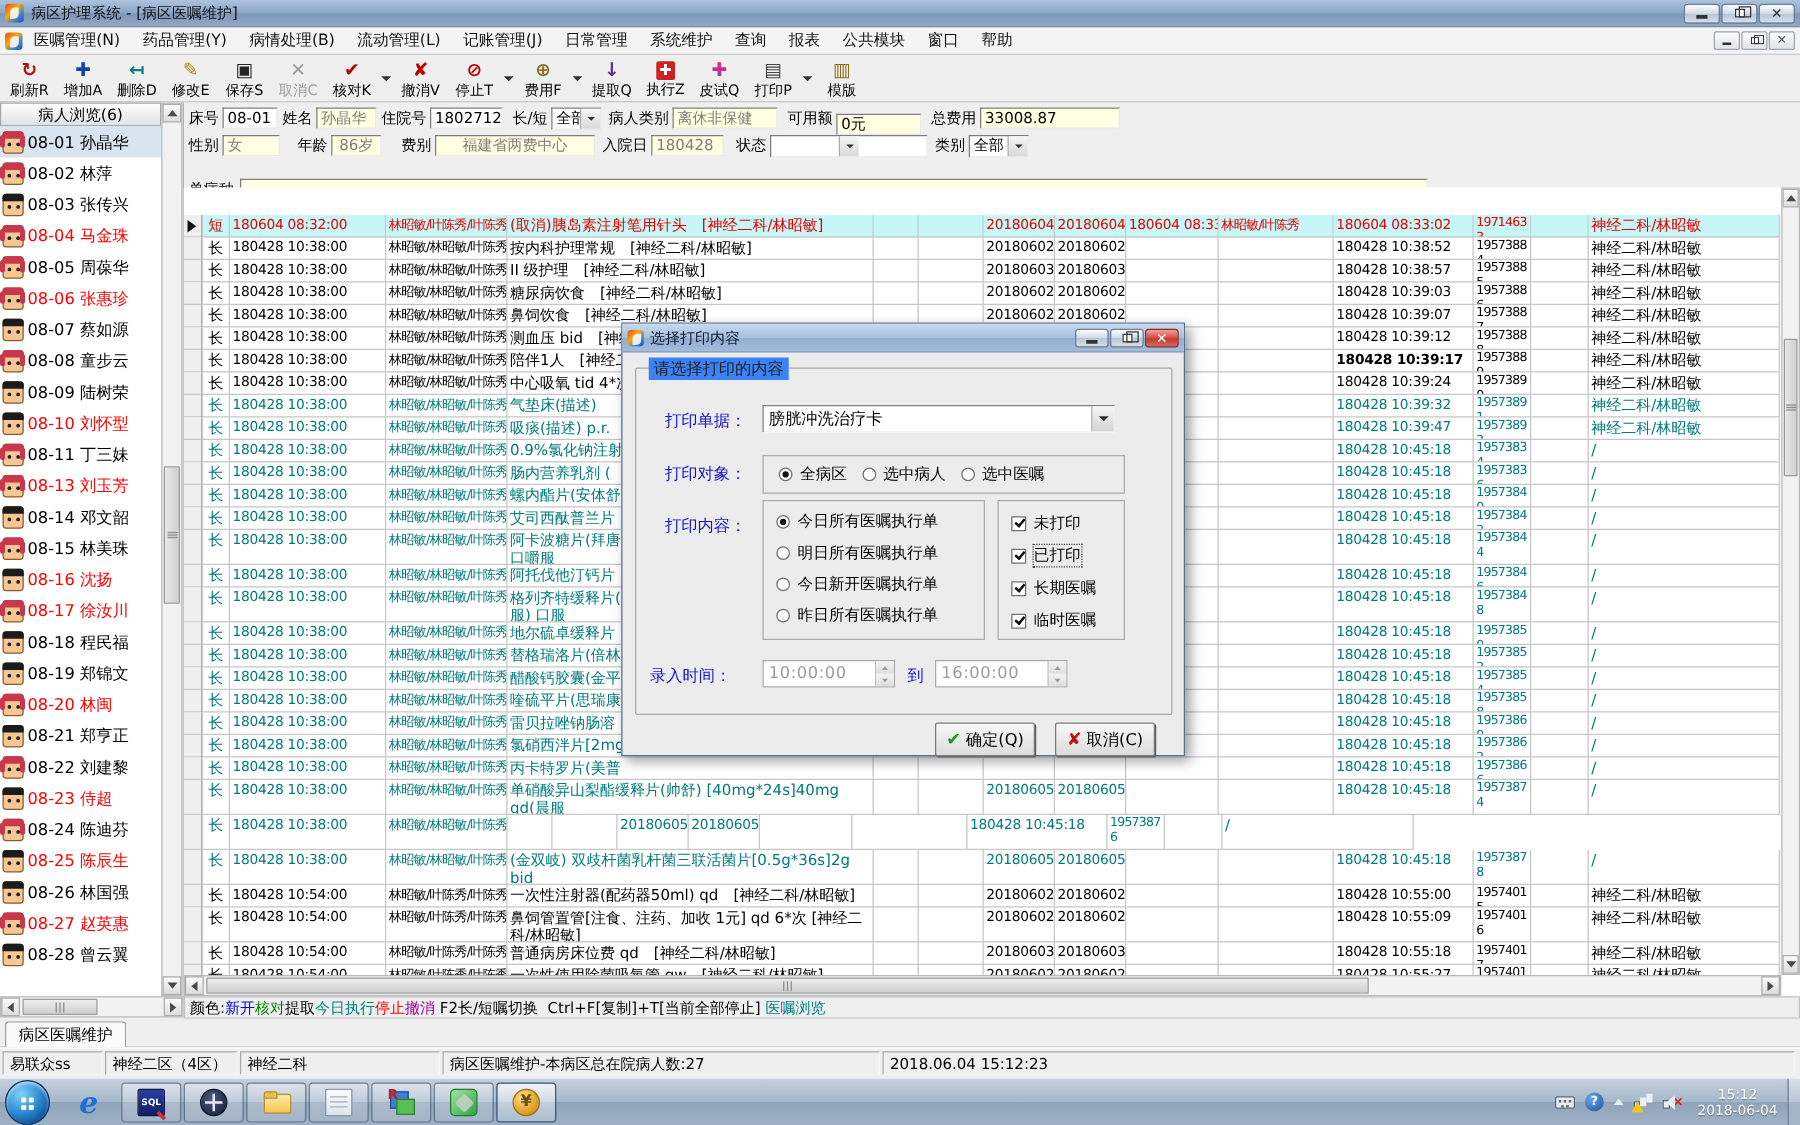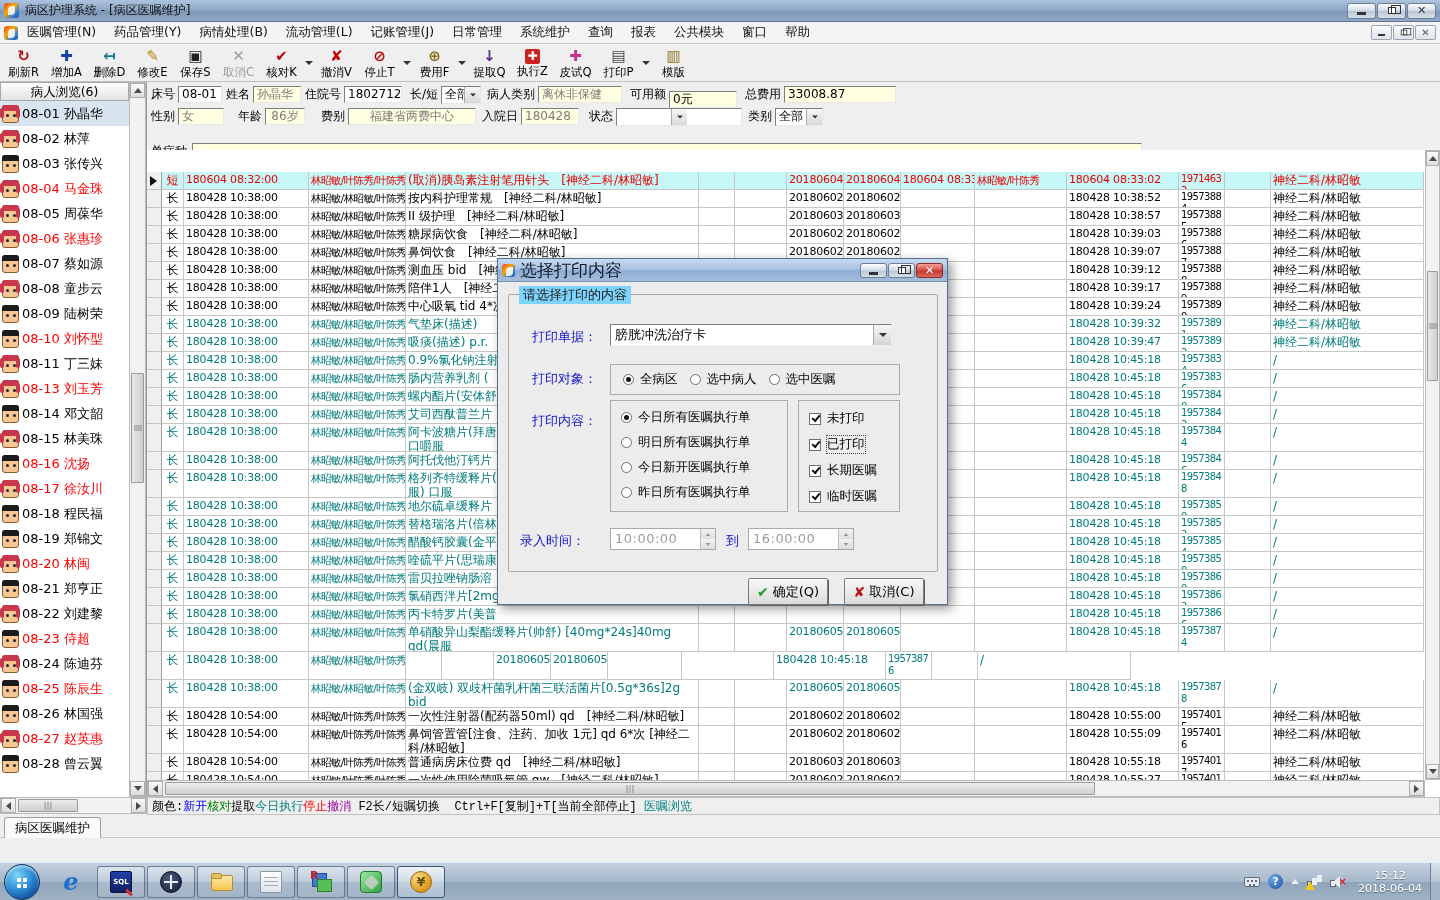--- a/index.html
+++ b/index.html
@@ -113,21 +113,21 @@
   .c-docs,.c-nurse { font-size:10.5px; letter-spacing:-0.6px; white-space:nowrap; }
   .c-no { font-size:10px; letter-spacing:-0.6px; word-break:break-all; white-space:normal; line-height:12px; }
   .grow.red { color:#E60000; }
   .grow.teal { color:#007A7A; }
   .grow.black { color:#000; }
   .grow.selbg .cell { background:#C7F6F6; }
   .grow.selbg .c-ind { background:#EFEFEF; }
 
   
   .legendbar { position:absolute; left:147px; top:797px; width:1293px; height:18px; background:#F0EFEF;
-    border:1px solid #C2C2C2; display:flex; align-items:center; padding-left:4px; font-size:12px; white-space:nowrap;font-family:Liberation Mono, monospace; }
+    border:1px solid #C2C2C2; display:flex; align-items:center; padding-left:4px; font-size:12px; white-space:nowrap; }
   .tabstrip { position:absolute; left:0; top:815px; width:1440px; height:23px; background:#F0EFEF; border-bottom:1px solid #C9C9C9; }
   .tab { position:absolute; left:4px; top:2px; height:21px; padding:0 10px; background:#FAFAFA;
     border:1px solid #9F9F9F; border-bottom:none; border-radius:3px 3px 0 0; font-size:12.5px; line-height:20px; }
   .statusbar { position:absolute; left:0; top:838px; width:1440px; height:24px; background:#F0EFEF;
     border-top:1px solid #FFF; display:flex; align-items:stretch; padding:2px; }
   .st-sec { border:1px solid; border-color:#ABABAB #F6F6F6 #F6F6F6 #ABABAB; margin-right:2px; padding:1px 5px;
     font-size:12px; line-height:16px; white-space:nowrap; overflow:hidden; }
 
   
   .taskbar { position:absolute; left:0; top:862px; width:1440px; height:38px;
@@ -184,29 +184,29 @@
     border-top:6px solid transparent; border-bottom:6px solid transparent; border-right:7px solid #E9EFF5; }
   .ic-vol .mute { position:absolute; right:-1px; top:0; color:#D22; font-size:11px; font-weight:bold; line-height:12px; }
   .clock { color:#FFFFFF; text-align:center; font-size:11px; line-height:13px; margin:0 8px; text-shadow:0 1px 1px rgba(0,0,0,.4); }
   .show-desktop { width:10px; height:100%; border-left:1px solid #6E8095; background:linear-gradient(180deg,rgba(255,255,255,.35),rgba(255,255,255,.05)); }
 
   
   .dialog { position:absolute; left:497px; top:258px; width:451px; height:347px; background:#EDECEC;
     border:1px solid #55718E; box-shadow:4px 4px 10px rgba(0,0,0,.4); }
   .dlg-title { height:23px; background:linear-gradient(180deg,#C8DAF0 0%,#A7C0DF 50%,#8FACD2 51%,#A3BCDB 100%);
     border-bottom:1px solid #7490B0; display:flex; align-items:center; padding:0 4px; }
-  .dlg-title .t { margin-left:5px; font-size:17px; color:#0A1A2A; }
+  .dlg-title .t { margin-left:5px; font-size:12px; color:#0A1A2A; }
   .dlg-btns { margin-left:auto; display:flex; }
   .dbtn { width:27px; height:15px; margin-left:1px; border:1px solid #6B7F96; border-radius:3px;
     background:linear-gradient(180deg,#FDFEFF,#CFD9E4 50%,#B9C6D4 51%,#D6DFE9); display:flex; align-items:center; justify-content:center; }
   .dbtn.close { background:linear-gradient(180deg,#F2A199,#D9534A 45%,#C13B30 55%,#D9695F); border-color:#8E2A22; color:#fff;
     font-weight:bold; font-size:11px; }
   .dlg-body { position:relative; width:100%; height:324px; }
   .dlg-group { position:absolute; left:10px; top:12px; width:430px; height:278px; border:1px solid #A9A9A9; border-radius:2px; }
-  .dlg-group-title { position:absolute; left:10px; top:-9px; background:#7dd3fc; padding:0 4px; font-size:13px; color:#222;text-align:center; }
+  .dlg-group-title { position:absolute; left:10px; top:-9px; background:#3b82f6; padding:0 4px; font-size:13px; color:#222;text-align:center; }
   .blab { position:absolute; color:#1414CC; font-size:13px; white-space:nowrap; }
   .dcombo { position:absolute; left:112px; top:42px; width:282px; height:22px; border:1px solid; border-color:#7E7E7E #EEE #EEE #7E7E7E;
     background:#fff; display:flex; align-items:center; }
   .dcombo .cv { flex:1; padding:0 4px; font-size:13px; white-space:nowrap; overflow:hidden; }
   .dcombo .cb { width:18px; height:20px; background:linear-gradient(180deg,#F6F6F6,#D4D4D4); border-left:1px solid #AAA;
     display:flex; align-items:center; justify-content:center; }
   .obox { position:absolute; border:1px solid #ABABAB; }
   .radio-row { display:flex; align-items:center; margin:6px 0 0 10px; }
   .radio { width:11px; height:11px; border-radius:50%; border:1px solid #6F6F6F; background:#fff; position:relative; flex:0 0 auto; }
   .radio.on::after { content:""; position:absolute; left:2px; top:2px; width:5px; height:5px; border-radius:50%; background:#111; }
@@ -727,21 +727,21 @@
           <div class="cell c-cx" style="width: 22px;">长</div>
           <div class="cell c-time" style="width: 125px;">180428 10:38:00</div>
           <div class="cell c-docs" style="width: 97px;">林昭敏/林昭敏/叶陈秀</div>
           <div class="cell c-content" style="width: 293px;">陪伴1人　[神经二科/林昭敏]</div>
           <div class="cell c-dose" style="width: 36px;"></div>
           <div class="cell c-note" style="width: 52px;"></div>
           <div class="cell c-tiqu" style="width: 57px;"></div>
           <div class="cell c-zx" style="width: 57px;"></div>
           <div class="cell c-stop" style="width: 74px;"></div>
           <div class="cell c-nurse" style="width: 92px;"></div>
-          <div class="cell c-luru" style="width: 112px;">180428 10:39:17</div>
+          <div class="cell c-luru" style="width: 112px; font-weight: bold;">180428 10:39:17</div>
           <div class="cell c-no" style="width: 46px;">19573889</div>
           <div class="cell c-blank" style="width: 46px;"></div>
           <div class="cell c-dept" style="width: 153px;">神经二科/林昭敏</div>
         </div>
         <div class="grow black" style="height: 18px;">
           <div class="cell c-ind" style="width: 15px;"></div>
           <div class="cell c-cx" style="width: 22px;">长</div>
           <div class="cell c-time" style="width: 125px;">180428 10:38:00</div>
           <div class="cell c-docs" style="width: 97px;">林昭敏/林昭敏/叶陈秀</div>
           <div class="cell c-content" style="width: 293px;">中心吸氧 tid 4*次　[神经二科/林昭敏]</div>
@@ -1201,20 +1201,27 @@
       <span style="color: rgb(255, 0, 0); white-space: pre;">停止</span>
       <span style="color: rgb(153, 0, 153); white-space: pre;">撤消</span>
       <span style="color: rgb(0, 0, 0); white-space: pre;"> F2长/短嘱切换  Ctrl+F[复制]+T[当前全部停止] </span>
       <span style="color: rgb(0, 128, 128); white-space: pre;">医嘱浏览</span>
     </div>
 
   <div class="tabstrip">
     <span class="tab">病区医嘱维护</span>
   </div>
 
+  <div class="statusbar" id="statusbar">
+      <div class="st-sec" style="width: 80px;">易联众ss</div>
+      <div class="st-sec" style="width: 106px;">神经二区（4区）</div>
+      <div class="st-sec" style="width: 160px;">神经二科</div>
+      <div class="st-sec" style="width: 350px;">病区医嘱维护-本病区总在院病人数:27</div>
+      <div class="st-sec" style="flex: 1 1 0%;">2018.06.04 15:12:23</div>
+    </div>
 
   <div class="taskbar">
     <span class="orb"></span>
     <span id="task-apps" style="display:flex;align-items:center;">
         <span class="task-app">
           <span class="ic ic-ie">e</span>
         </span>
         <span class="task-app running">
           <span class="ic ic-sql">SQL</span>
         </span>

